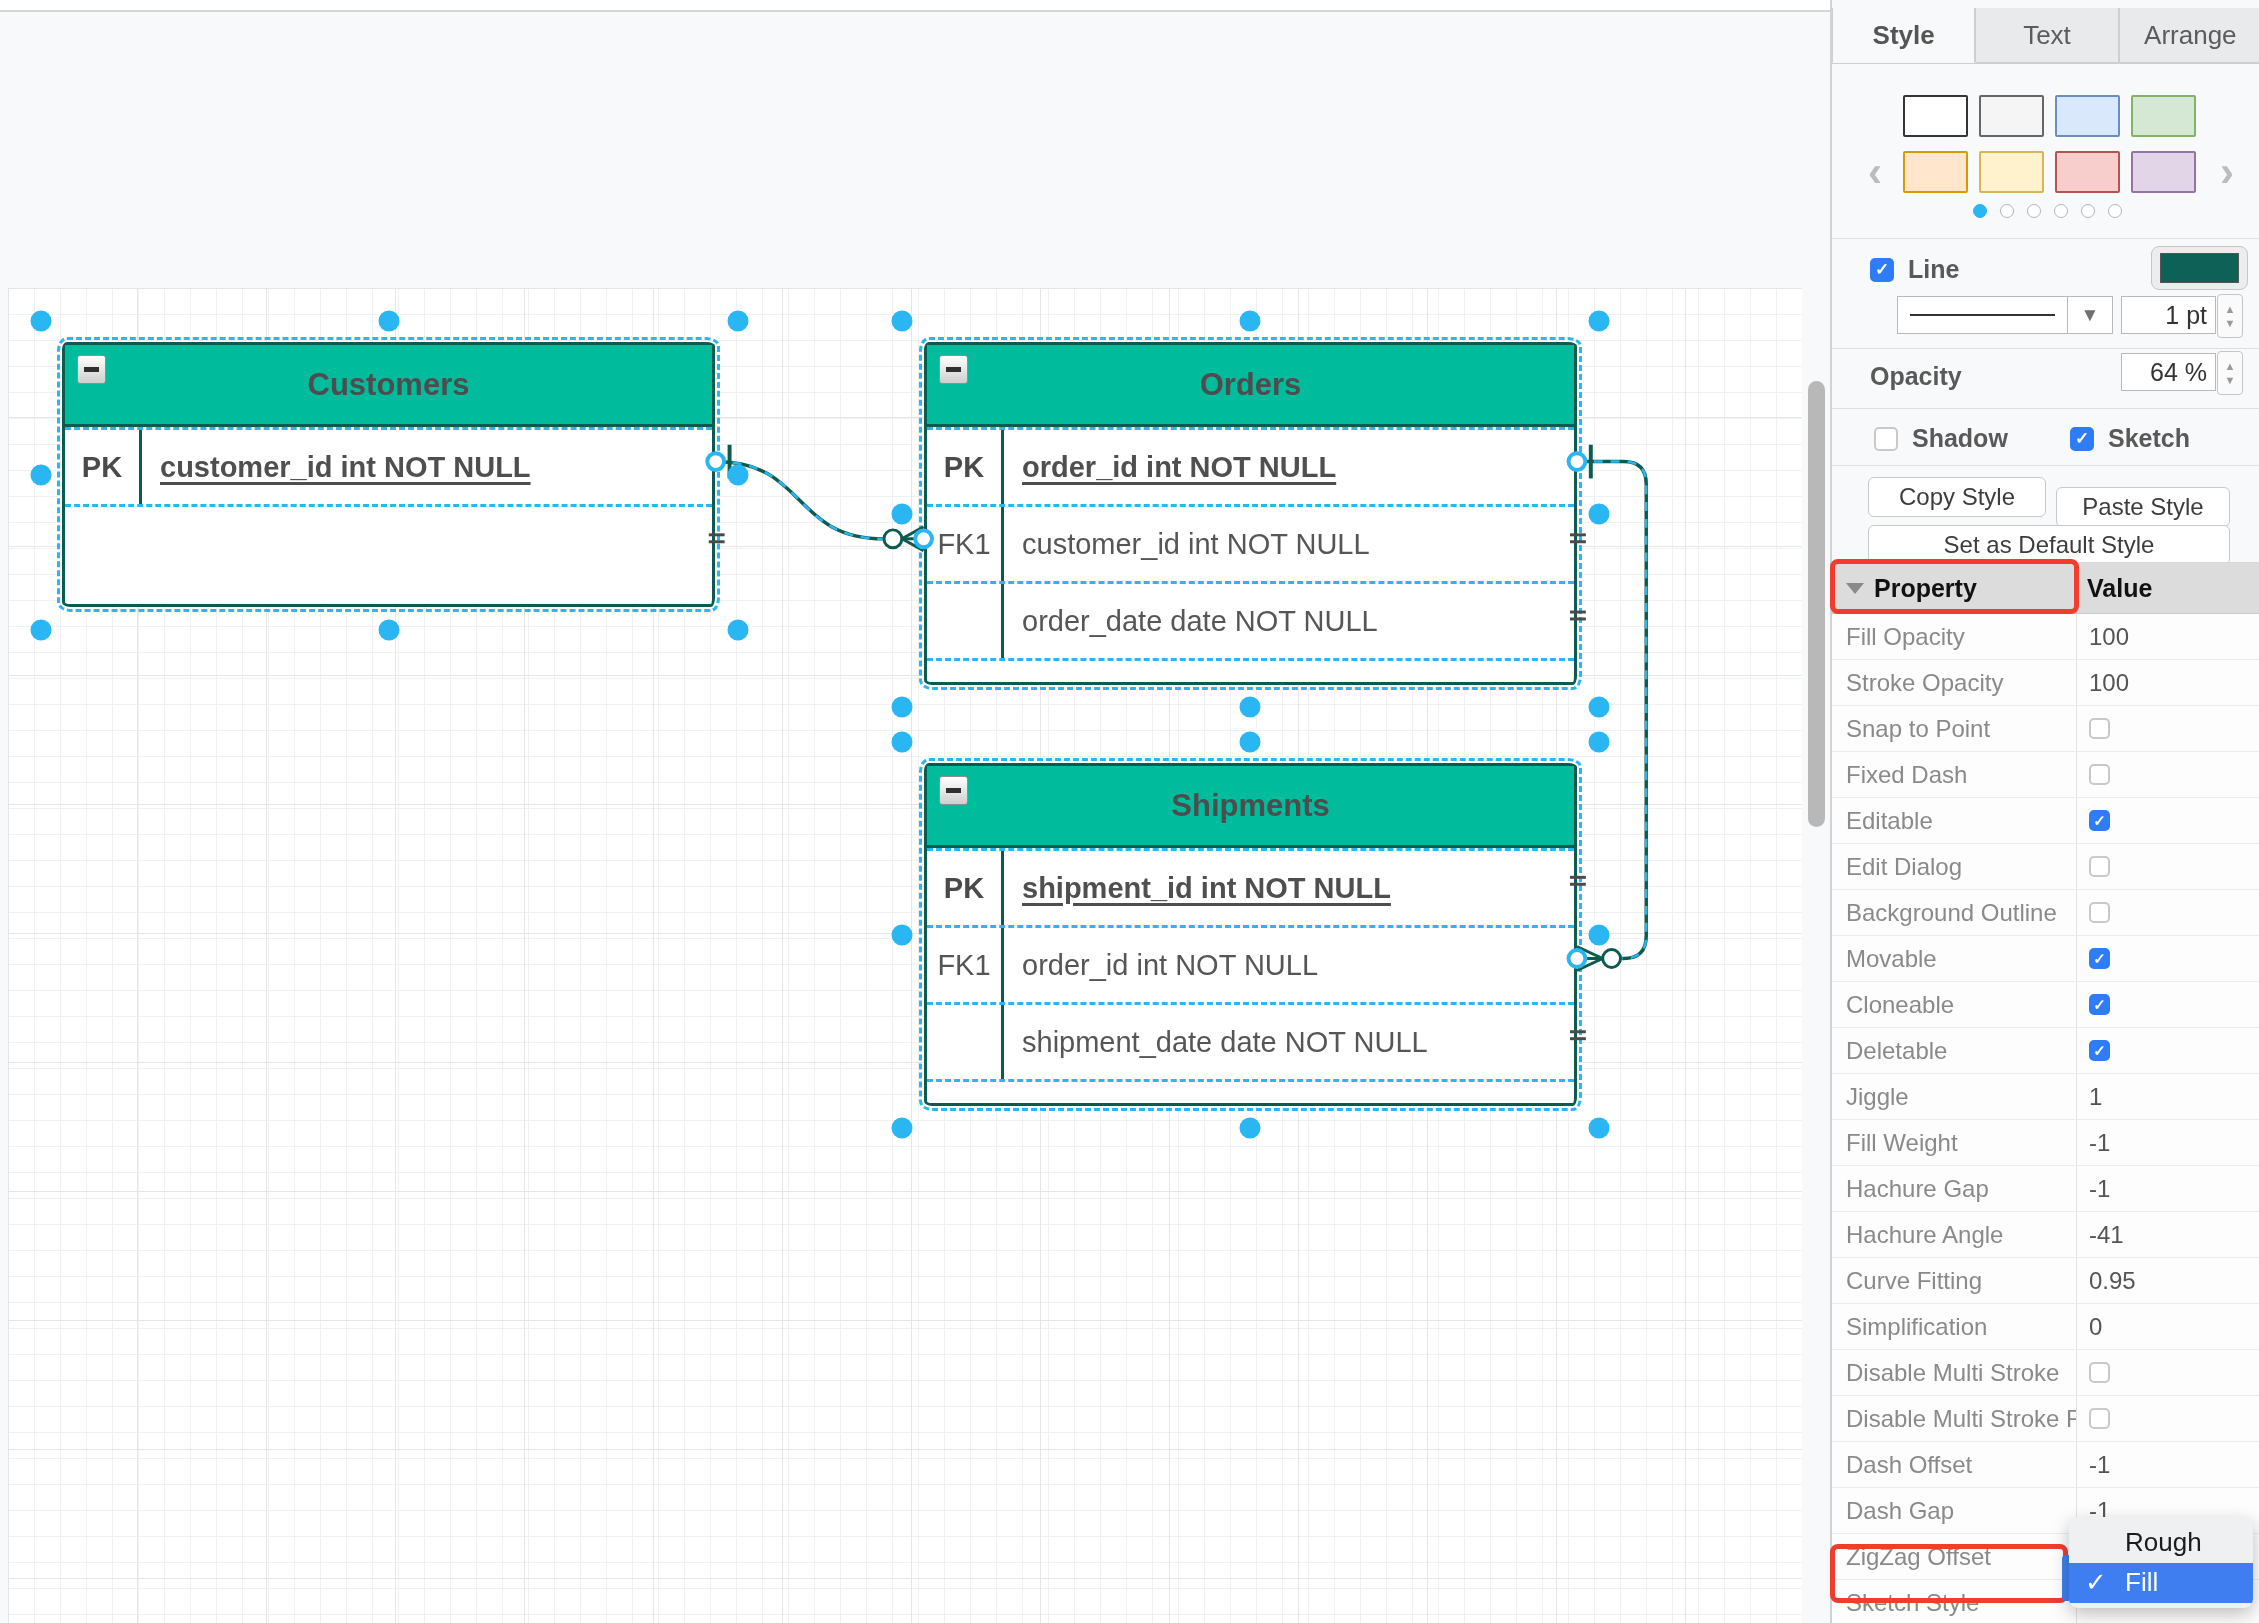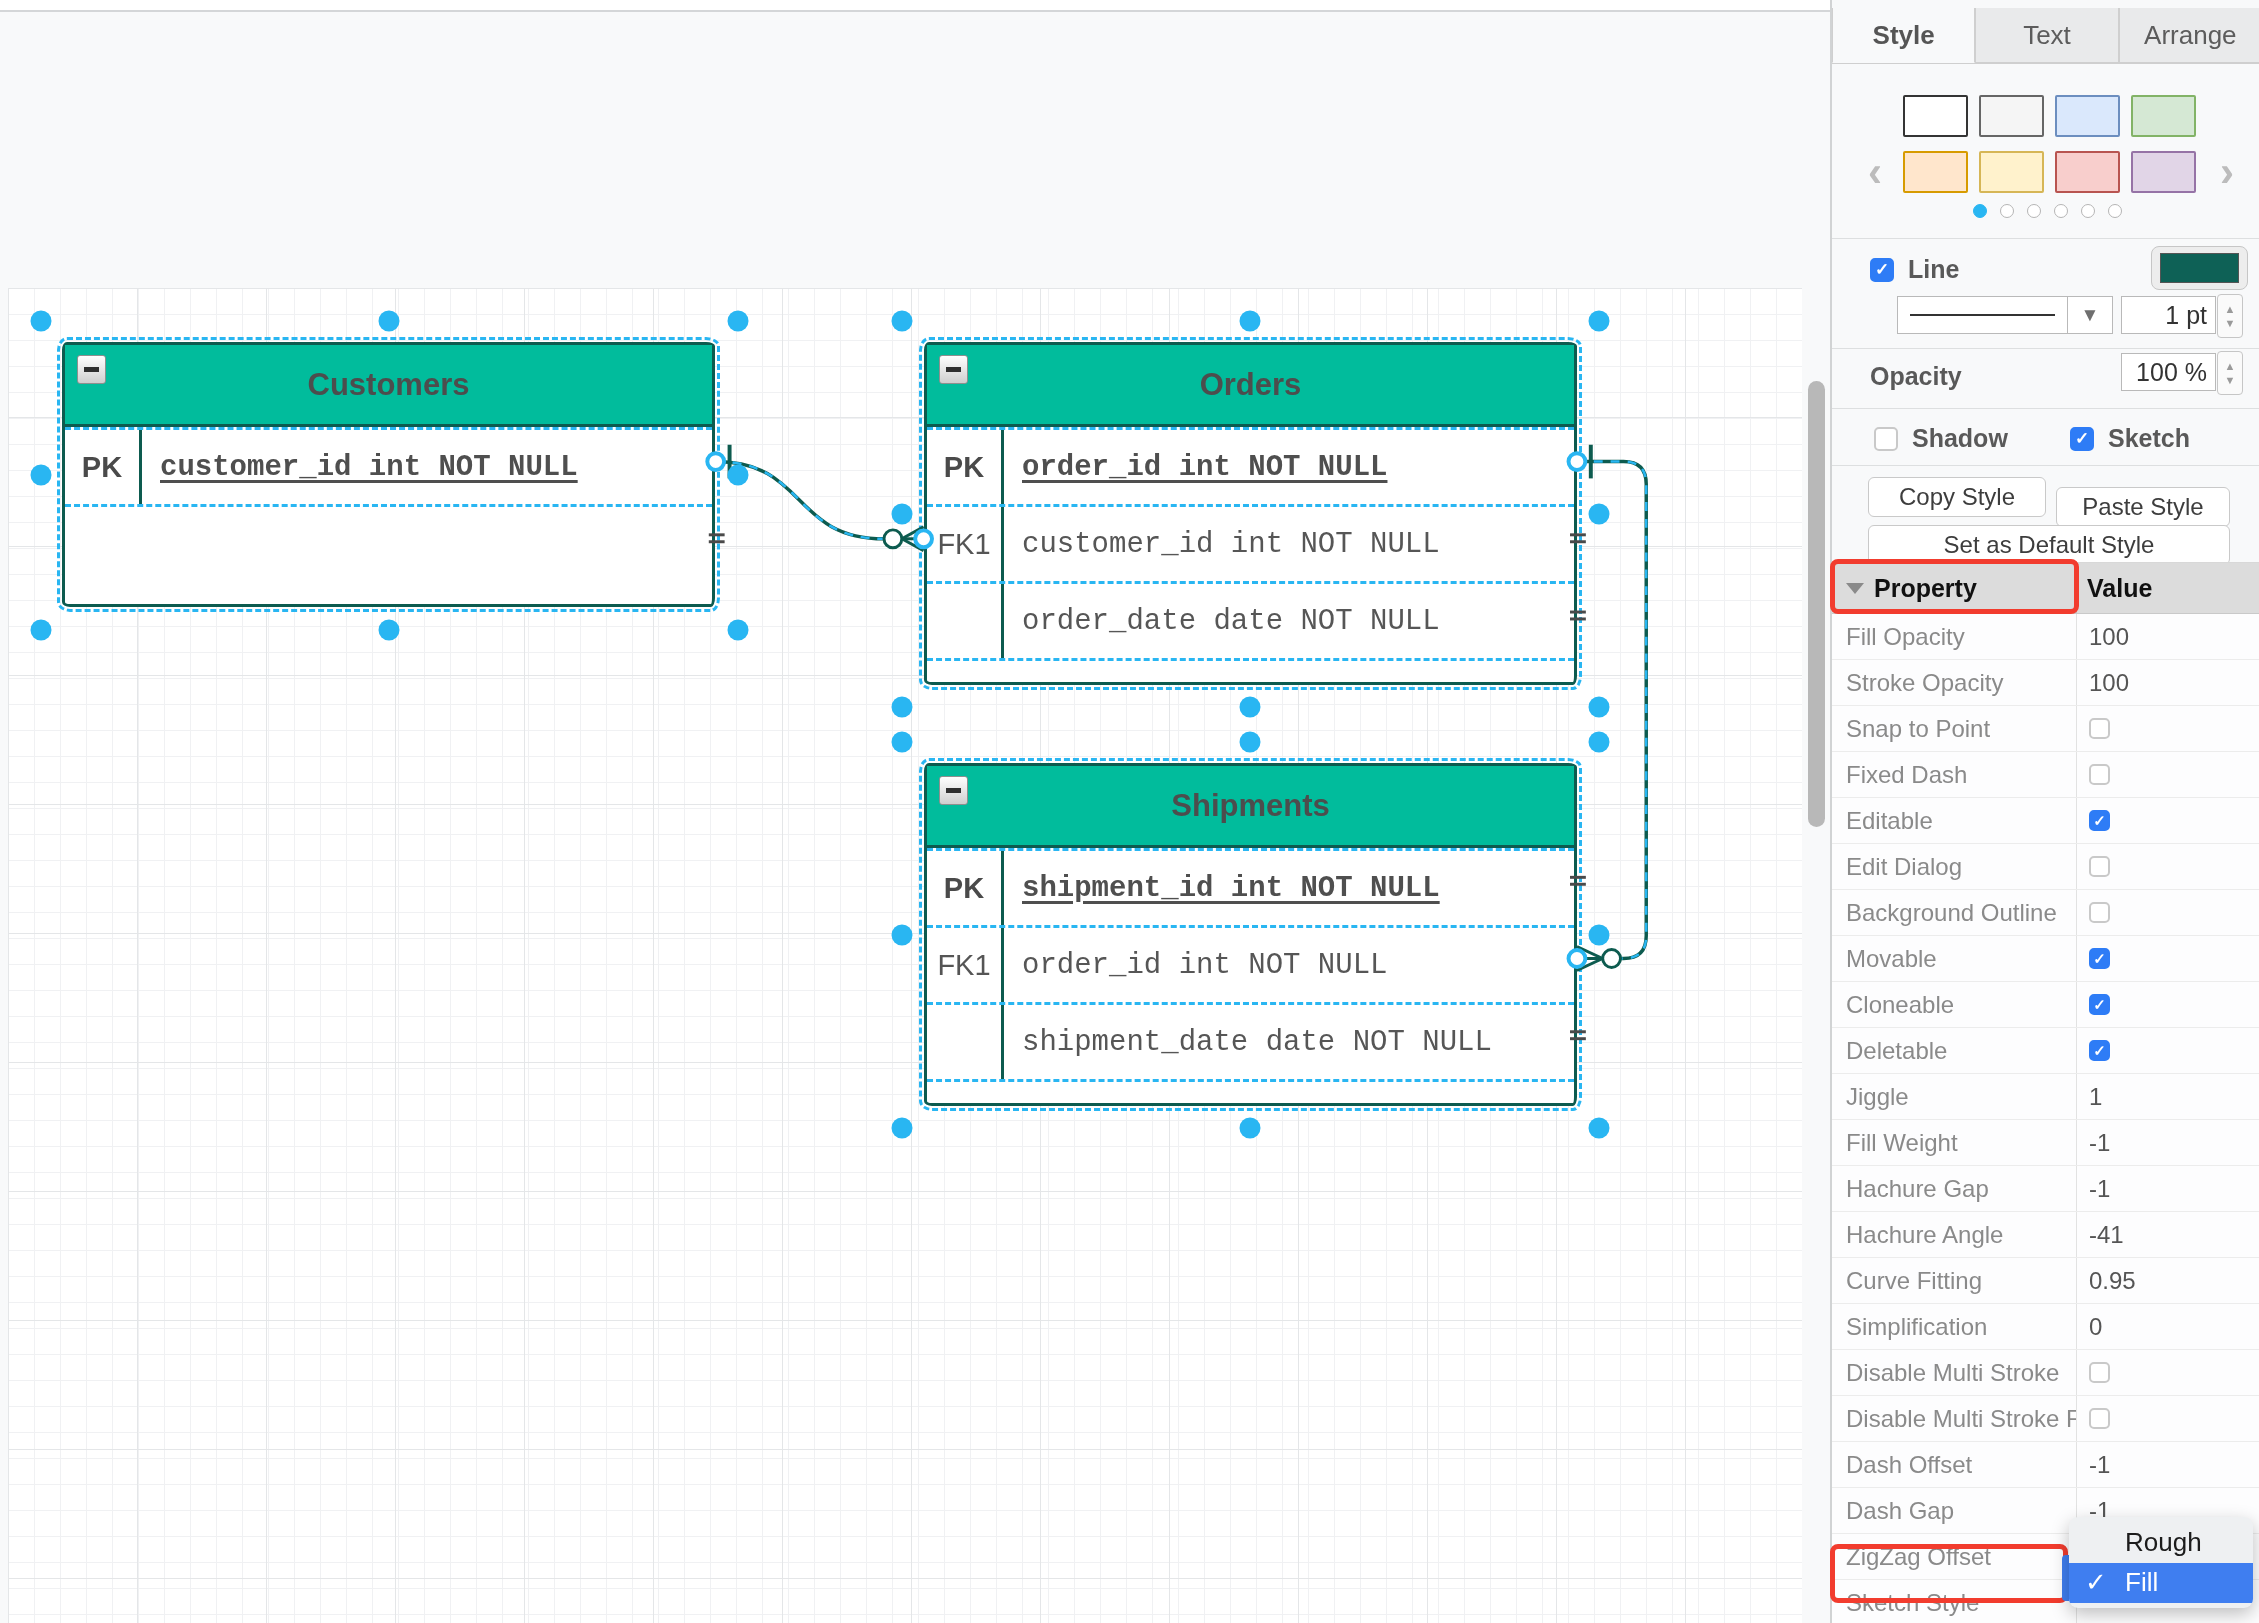--- a/index.html
+++ b/index.html
@@ -27,21 +27,21 @@
   .collapse-btn{position:absolute;left:12px;top:10px;width:27px;height:27px;
                 background:linear-gradient(#ffffff,#cfcfcf);border:1px solid #8f8f8f;
                 border-radius:3px;display:flex;align-items:center;justify-content:center;}
   .collapse-btn .minus{width:15px;height:5px;background:#2f2f2f;}
   .ent-row{display:flex;height:77px;border-top:3px dashed #29b6f2;box-sizing:border-box;}
   .ent-row .key{width:77px;flex:0 0 77px;border-right:3px solid #0d5b4f;
                 display:flex;align-items:center;justify-content:center;
                 font-size:29px;color:#555;box-sizing:border-box;}
   .ent-row.pk .key{font-weight:bold;color:#4a4a4a;}
   .ent-row .val{flex:1;display:flex;align-items:center;padding-left:18px;
-                font-size:29px;color:#565656;font-family:Liberation Mono, monospace;}
+                font-size:29px;color:#565656;}
   .ent-row.pk .val{font-weight:bold;color:#4f4f4f;text-decoration:underline;
                    text-decoration-thickness:2.5px;text-underline-offset:5px;}
   .ent-strip{height:26px;border-top:3px dashed #29b6f2;}
   .handle{position:absolute;width:21px;height:21px;border-radius:50%;
           background:#29b6f2;transform:translate(-50%,-50%);}
 
   #edges{position:absolute;left:0;top:0;width:2259px;height:1624px;pointer-events:none;}
 
   
   .panel{position:absolute;left:1830px;top:0;width:430px;height:1624px;
@@ -285,21 +285,21 @@
     </div>
     <div class="spin-box" style="left:289px;top:296px">1 pt</div>
     <div class="stepper" style="left:385px;top:294px">
         <span>▲</span>
         <span>▼</span>
       </div>
 
     <div class="sec-divider" style="top:348px"></div>
 
     <div class="opacity-label bold-label">Opacity</div>
-    <div class="spin-box" style="left:289px;top:353px">100 %</div>
+    <div class="spin-box" style="left:289px;top:353px">64 %</div>
     <div class="stepper" style="left:385px;top:351px">
         <span>▲</span>
         <span>▼</span>
       </div>
 
     <div class="sec-divider" style="top:408px"></div>
 
     <div class="check-row" style="left:42px;top:424px">
       <div class="cb"></div>
       <div class="bold-label">Shadow</div>

